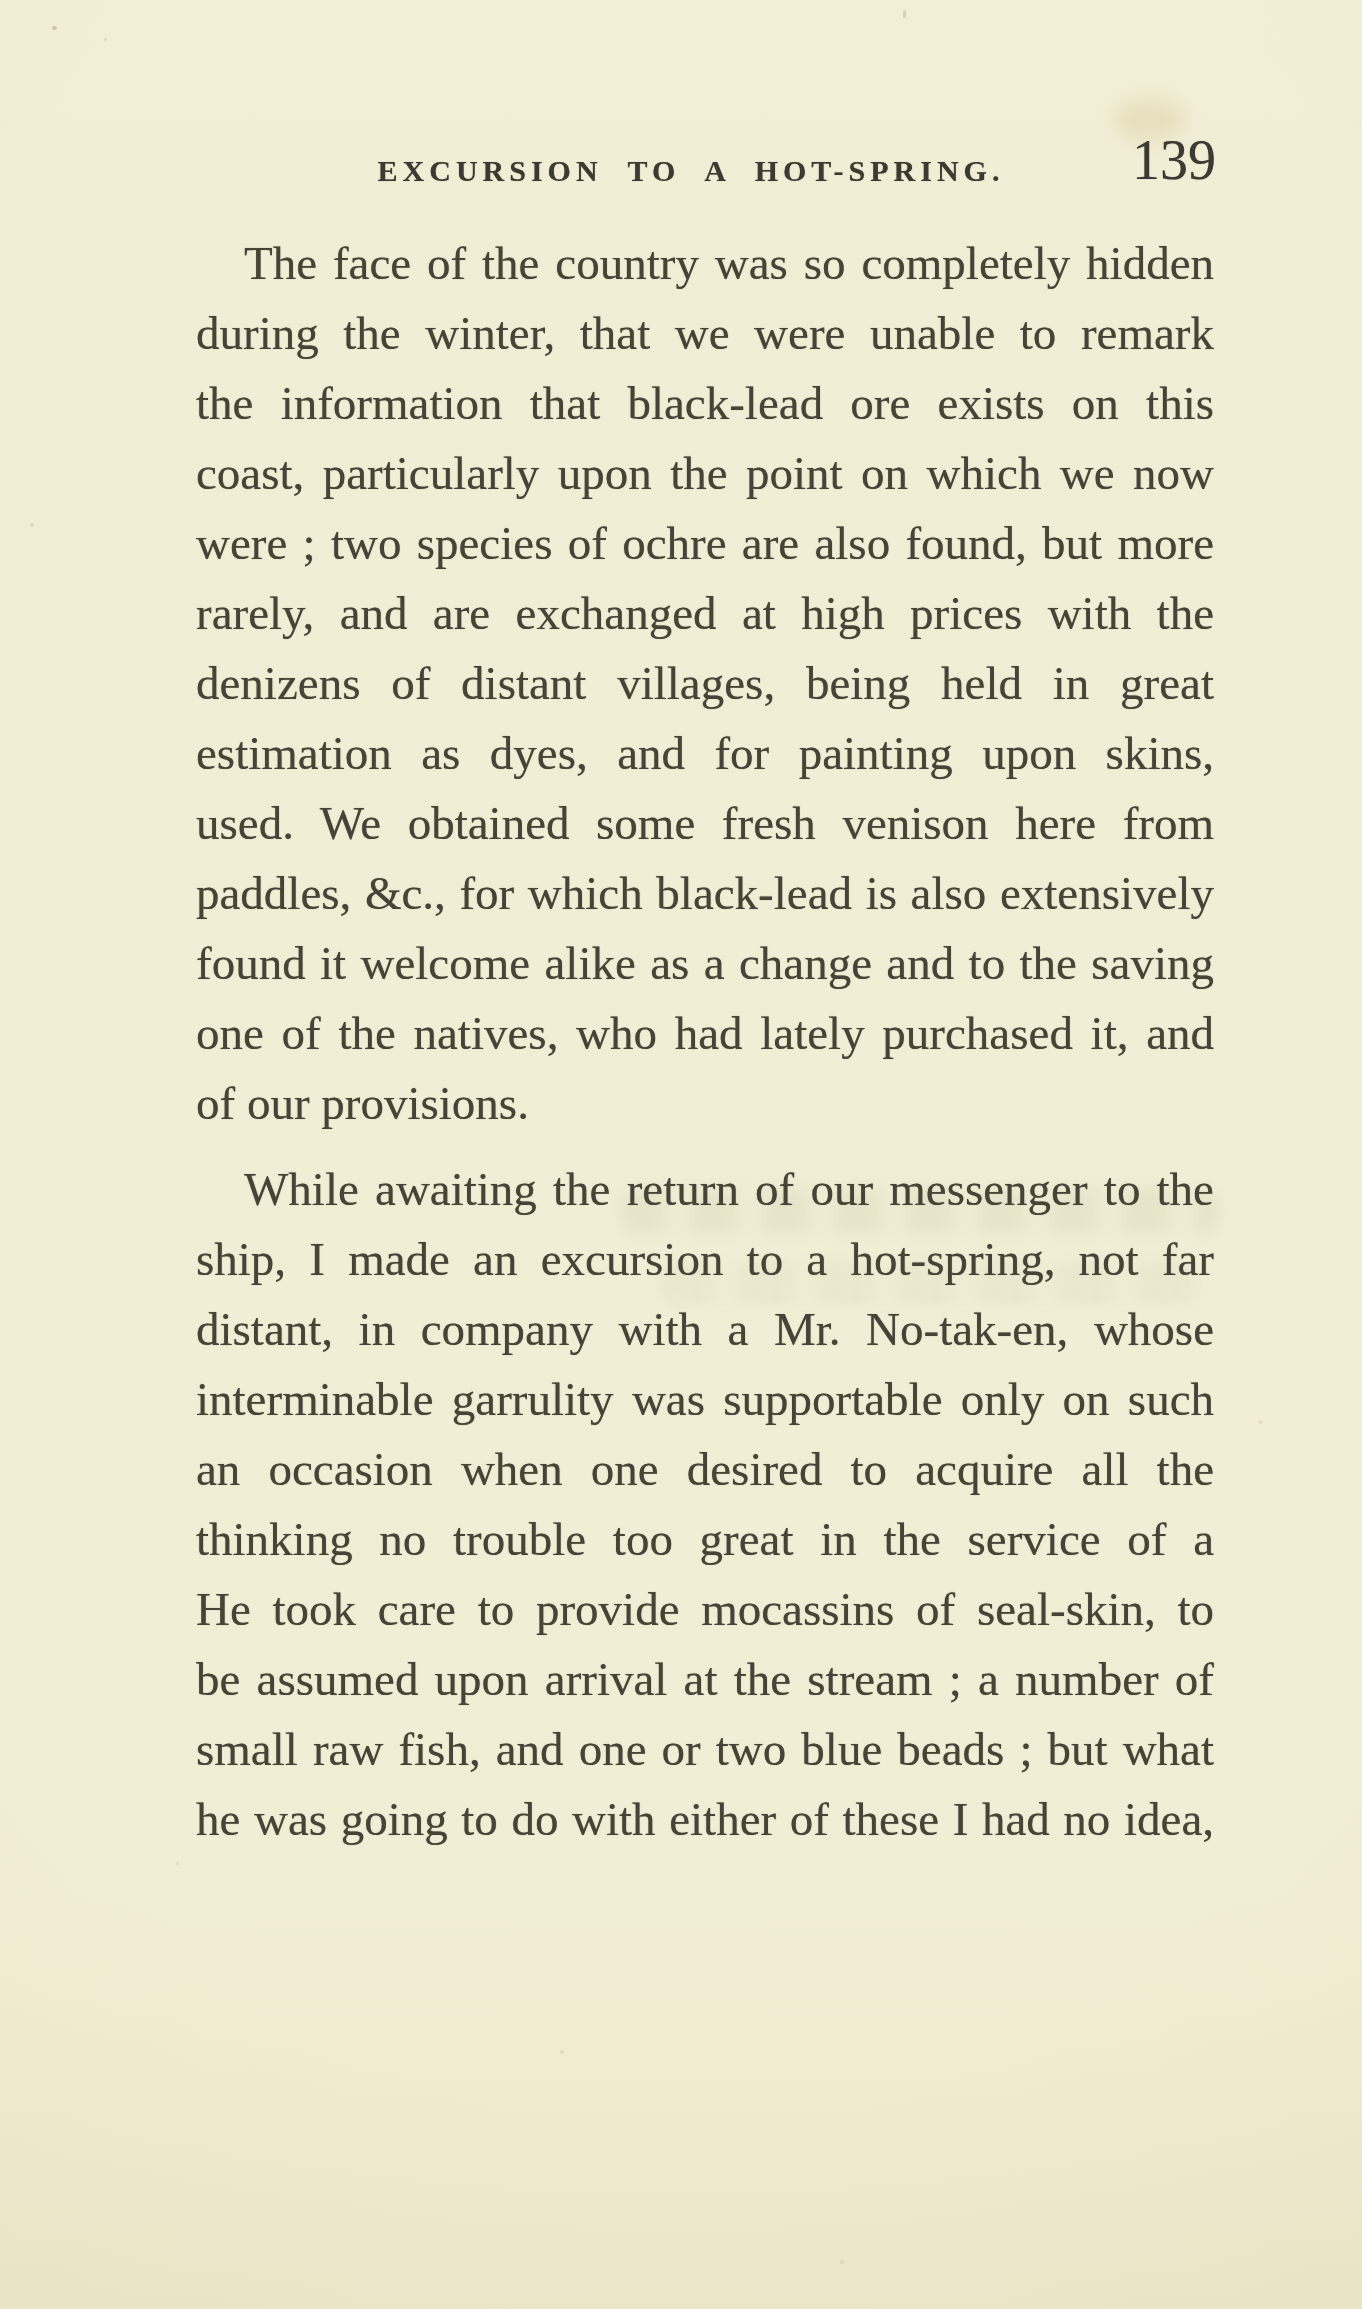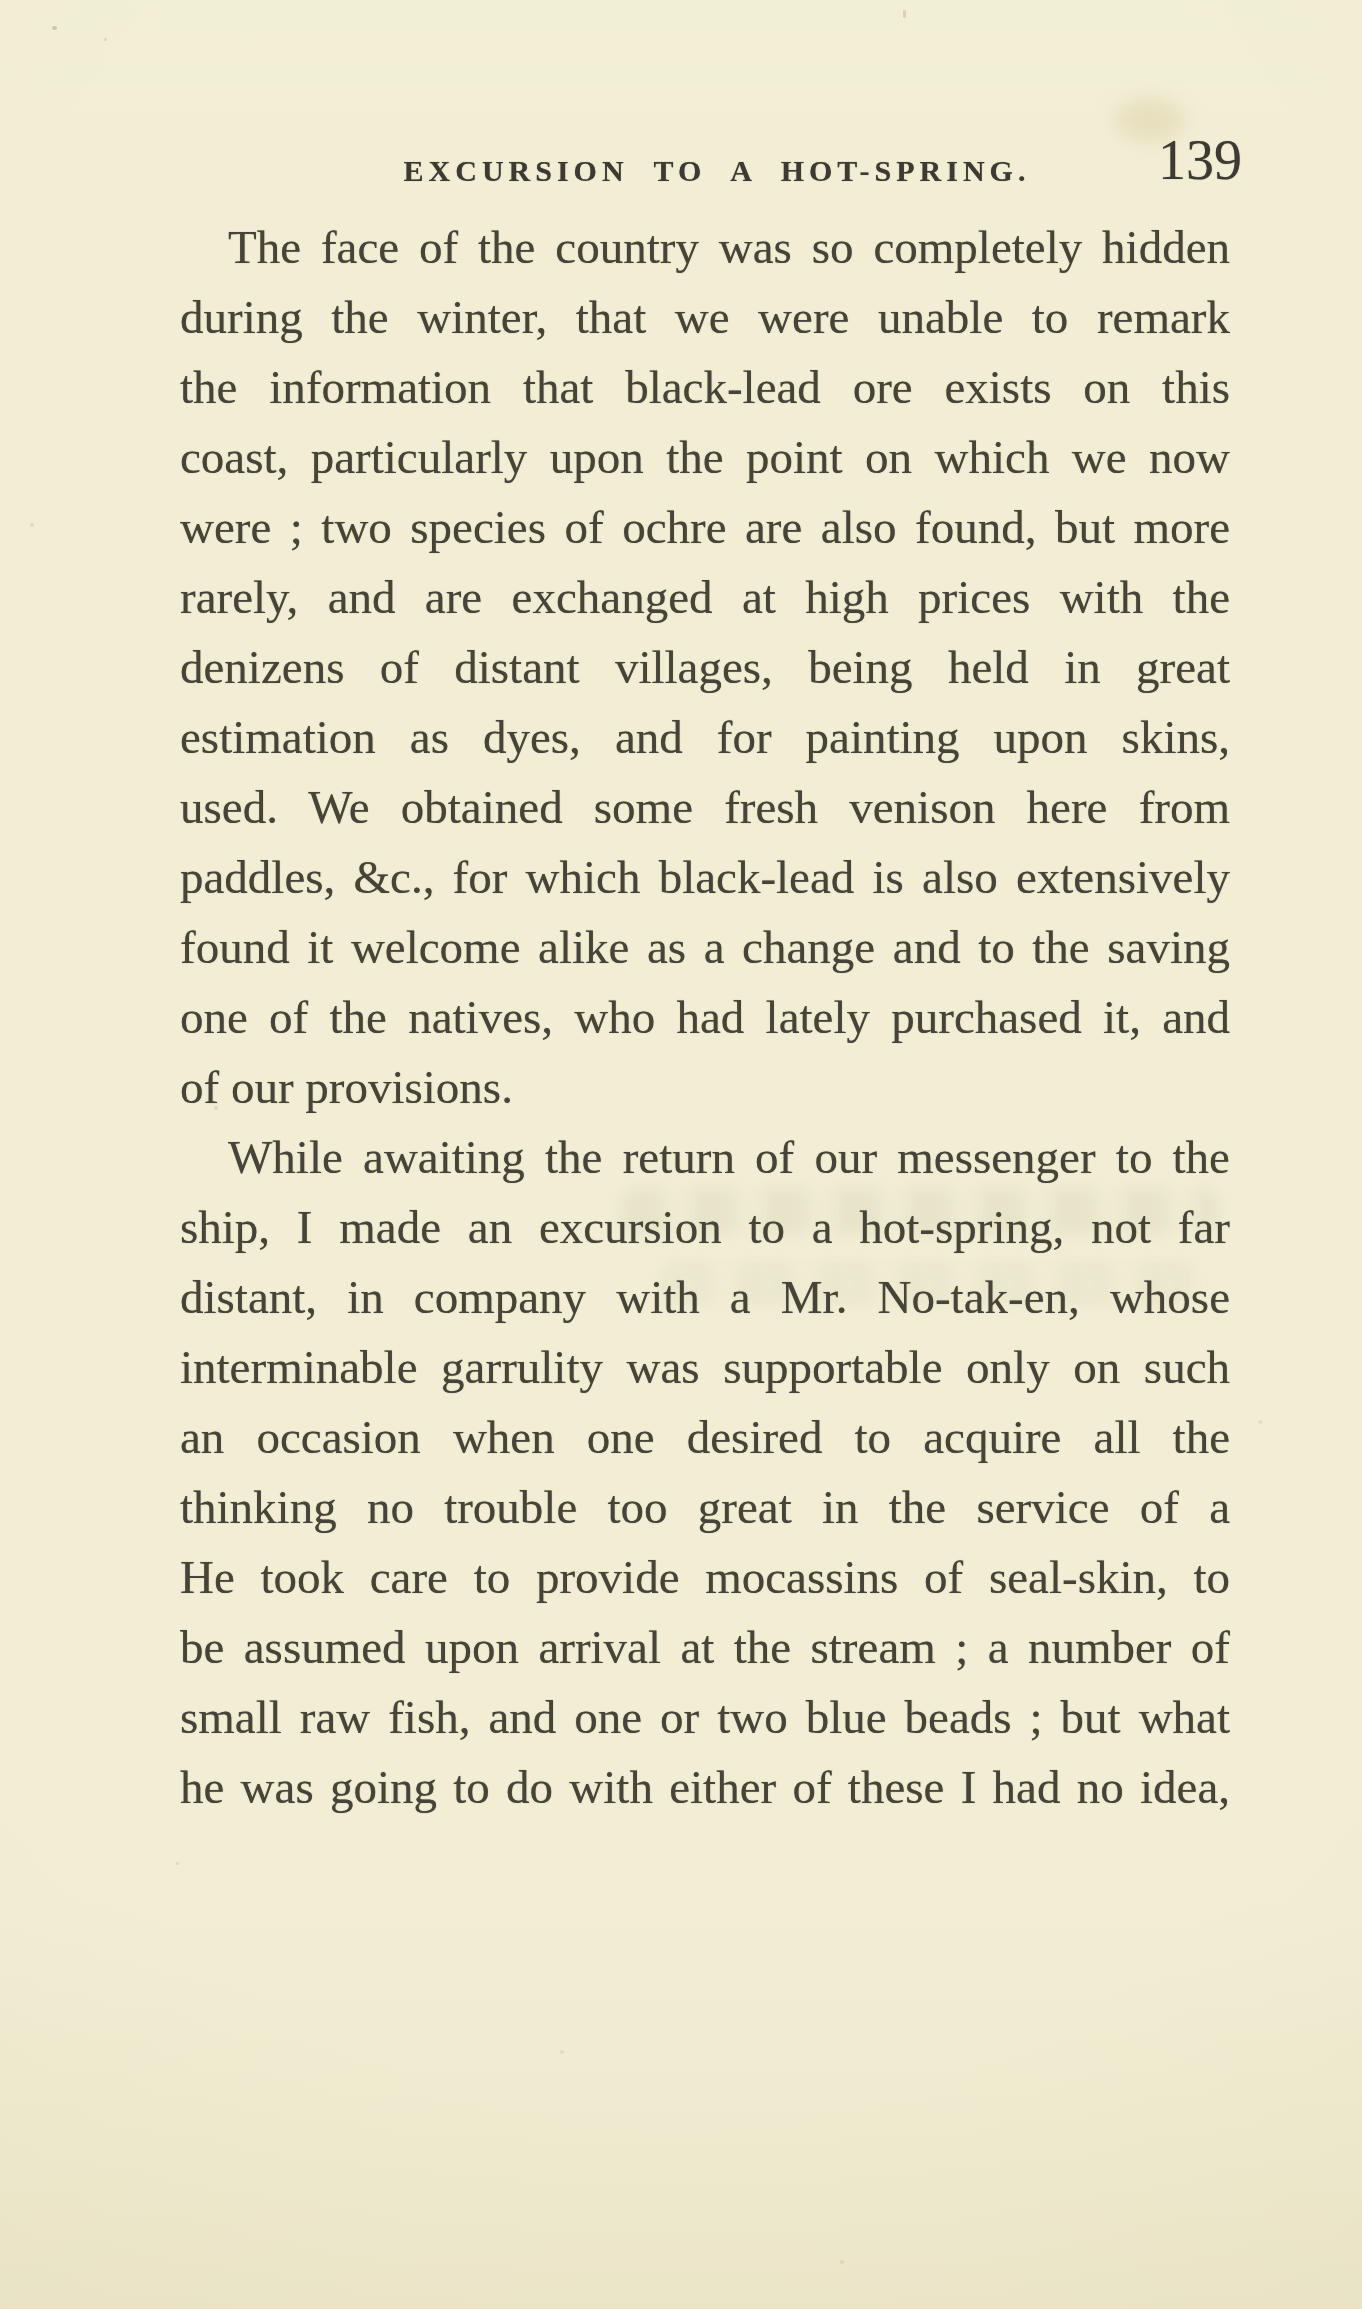--- a/index.html
+++ b/index.html
@@ -20,21 +20,21 @@
     content: "";
     position: absolute;
     inset: 0;
     background:
       radial-gradient(ellipse 120% 90% at 50% 42%, rgba(255,255,255,0.0) 55%, rgba(189,173,118,0.13) 100%),
       linear-gradient(180deg, rgba(255,255,250,0.05) 0%, rgba(255,255,250,0.0) 12%, rgba(186,168,112,0.0) 82%, rgba(186,168,112,0.10) 100%);
     pointer-events: none;
   }
   .running-head {
     position: absolute;
-    left: 192px;
+    left: 166px;
     top: 128px;
     width: 1050px;
     height: 60px;
   }
   .running-title {
     position: absolute;
     left: 50%;
     transform: translateX(-50%);
     bottom: 2px;
     line-height: 1;
@@ -58,21 +58,21 @@
   .body-text {
     position: absolute;
     left: 180px;
     top: 212px;
     width: 1050px;
     font-size: 47px;
     line-height: 70px;
     color: #474337;
     text-shadow: 0 0 1px rgba(71,67,55,0.55);
   }
-  .para { margin: 0; padding: 0; }
+  .para { margin: 16px; padding: 0; }
   .line {
     text-align: justify;
     text-align-last: justify;
     white-space: normal;
   }
   .line.first { text-indent: 48px; }
   .line.last  { text-align-last: left; }
 
   
   .ghost {

